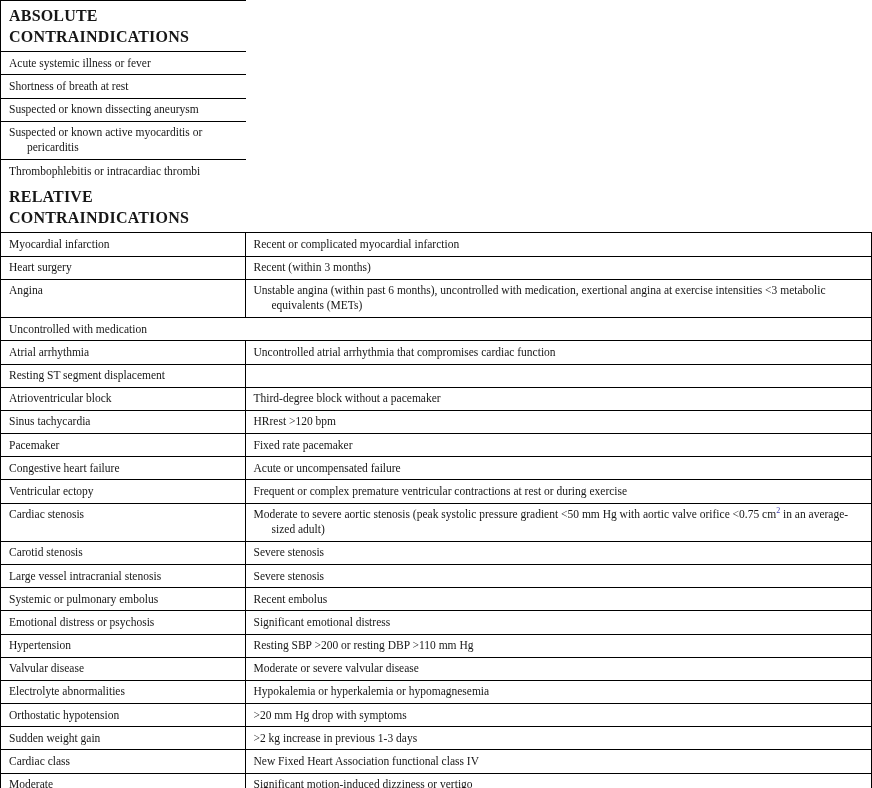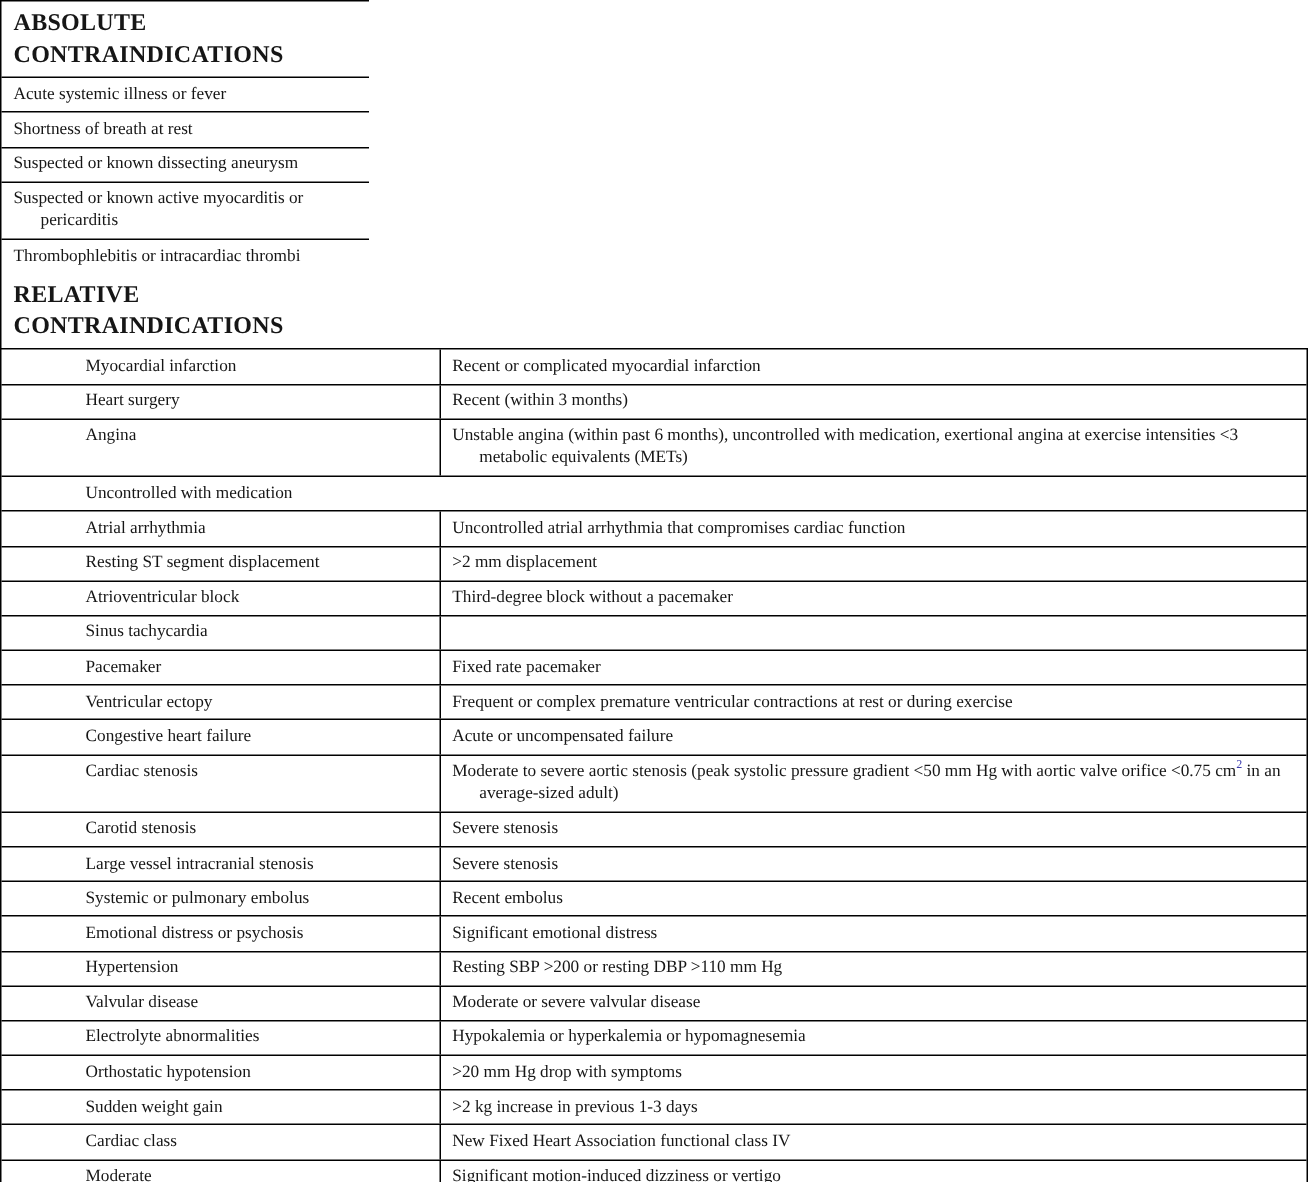--- a/index.html
+++ b/index.html
@@ -44,21 +44,20 @@
   
   .main-table {
     width: 872px;
     box-sizing: border-box;
     border: 1.5px solid #000;
   }
   .t-row {
     display: grid;
     grid-template-columns: 244.5px 1fr;
     border-bottom: 1.5px solid #000;
-    padding-left: 48px;
   }
   .t-row:last-child {
     border-bottom: none;
   }
   .cell {
     box-sizing: border-box;
     padding: 3.5px 8px 3.5px 26px;
     text-indent: -18px;
   }
   .cell.condition {
@@ -103,40 +102,40 @@
   </div>
         <div class="t-row">
     <div class="cell detail">Uncontrolled with medication</div>
   </div>
         <div class="t-row">
     <div class="cell condition">Atrial arrhythmia</div>
     <div class="cell detail">Uncontrolled atrial arrhythmia that compromises cardiac function</div>
   </div>
         <div class="t-row">
     <div class="cell condition">Resting ST segment displacement</div>
-    <div class="cell detail">&gt;2 mm displacement</div>
   </div>
         <div class="t-row">
     <div class="cell condition">Atrioventricular block</div>
     <div class="cell detail">Third-degree block without a pacemaker</div>
   </div>
         <div class="t-row">
     <div class="cell condition">Sinus tachycardia</div>
+    <div class="cell detail">HRrest &gt;120 bpm</div>
   </div>
         <div class="t-row">
     <div class="cell condition">Pacemaker</div>
     <div class="cell detail">Fixed rate pacemaker</div>
   </div>
         <div class="t-row">
+    <div class="cell condition">Congestive heart failure</div>
+    <div class="cell detail">Acute or uncompensated failure</div>
+  </div>
+        <div class="t-row">
     <div class="cell condition">Ventricular ectopy</div>
     <div class="cell detail">Frequent or complex premature ventricular contractions at rest or during exercise</div>
-  </div>
-        <div class="t-row">
-    <div class="cell condition">Congestive heart failure</div>
-    <div class="cell detail">Acute or uncompensated failure</div>
   </div>
         <div class="t-row">
     <div class="cell condition">Cardiac stenosis</div>
     <div class="cell detail">Moderate to severe aortic stenosis (peak systolic pressure gradient &lt;50 mm Hg with aortic valve orifice &lt;0.75 cm<sup class="ref">2</sup> in an average-sized adult)</div>
   </div>
         <div class="t-row">
     <div class="cell condition">Carotid stenosis</div>
     <div class="cell detail">Severe stenosis</div>
   </div>
         <div class="t-row">

